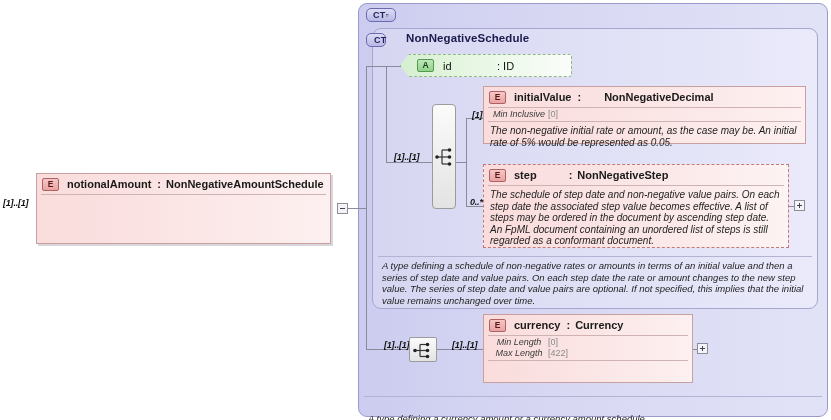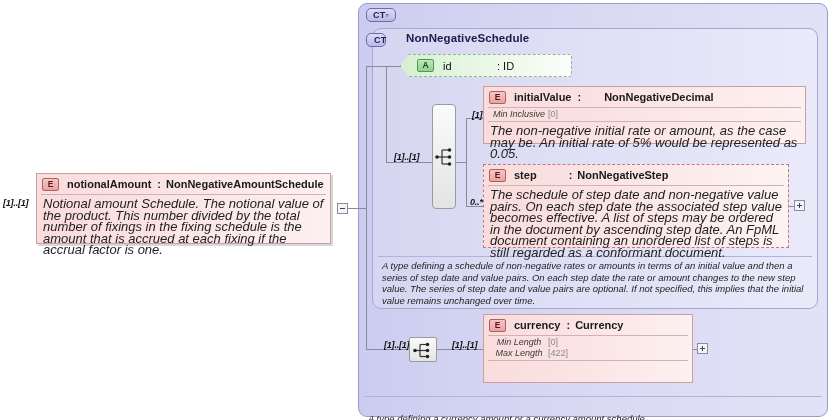--- a/index.html
+++ b/index.html
@@ -114,21 +114,21 @@
     padding: 1px 6px 1px 6px;
     font-size: 9px;
     font-style: italic;
     color: #3a3a3a;
   }
   .facet-row { display: flex; line-height: 11px; white-space: nowrap; text-align: center; }
   .facet-name { width: 58px; }
   .facet-val { color: #8a8a8a; font-style: normal; font-size: 9px; }
   .doc {
     padding: 3px 6px 4px 6px;
-    font-size: 13px;
+    font-size: 10px;
     font-style: italic;
     color: #1e1e1e;
     line-height: 11.5px;
   }
 
   
   .abox {
     position: absolute;
     box-sizing: border-box;
     background: linear-gradient(to right, #d6efd0 0%, #e6f6e2 40%, #fbfdfa 100%);
@@ -242,21 +242,20 @@
   <div class="mult" style="left:3px; top:198px;">[1]..[1]</div>
 
   <div class="ebox shadow" style="left:36px; top:173px; width:295px; height:71px;">
     <div class="hdr">
       <span class="e-badge">E</span>
       <span class="e-name">notionalAmount</span>
       <span class="e-type" style="margin-left:6px;">:</span>
       <span class="e-type" style="margin-left:5px;">NonNegativeAmountSchedule</span>
     </div>
     <div class="sep"></div>
-    <div class="doc">Notional amount Schedule. The notional value of the product. This number divided by the total number of fixings in the fixing schedule is the amount that is accrued at each fixing if the accrual factor is one.</div>
   </div>
 
   <div class="expander" style="left:337px; top:203px;"></div>
 
   <div class="ln lnh" style="left:348px; top:208px; width:12px;"></div>
 
   <div class="abox" style="left:400px; top:54px; width:172px; height:23px;">
     <span class="a-badge">A</span>
     <span class="a-name">id</span>
     <span class="a-type">: ID</span>

